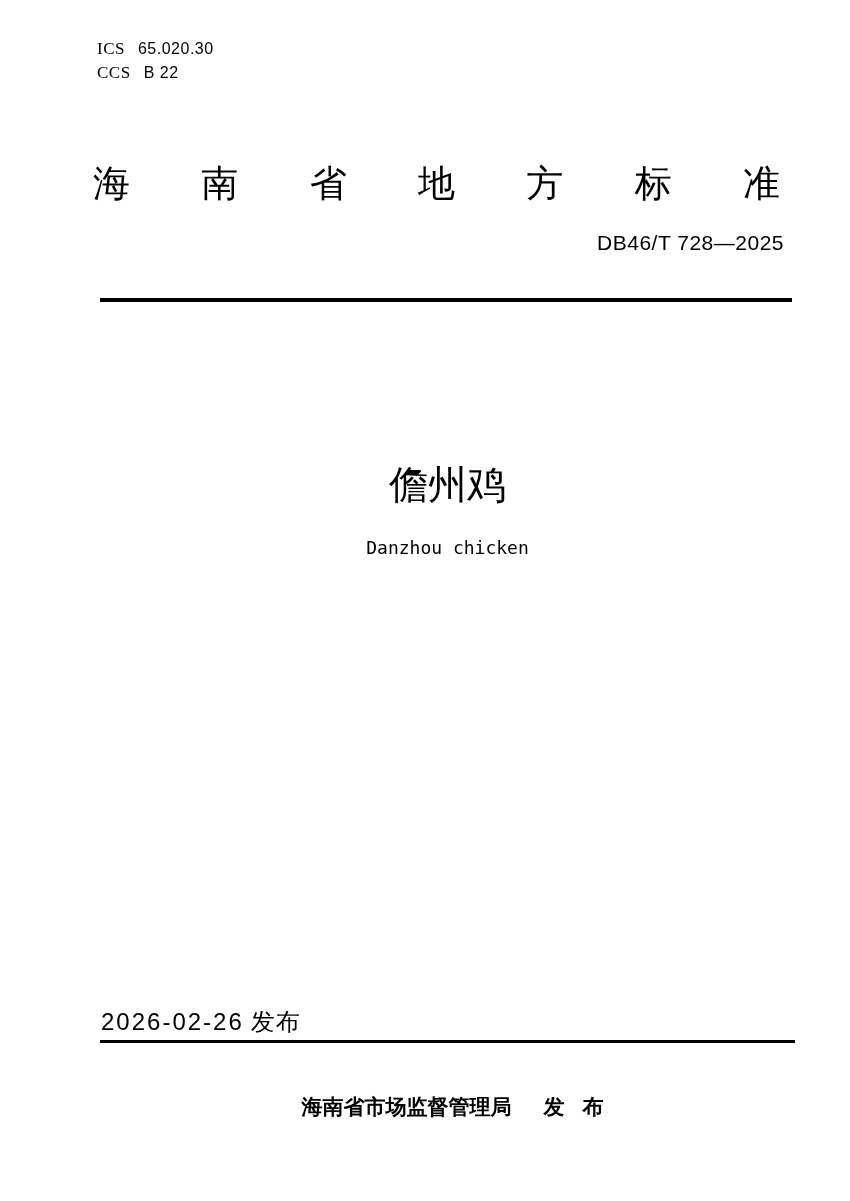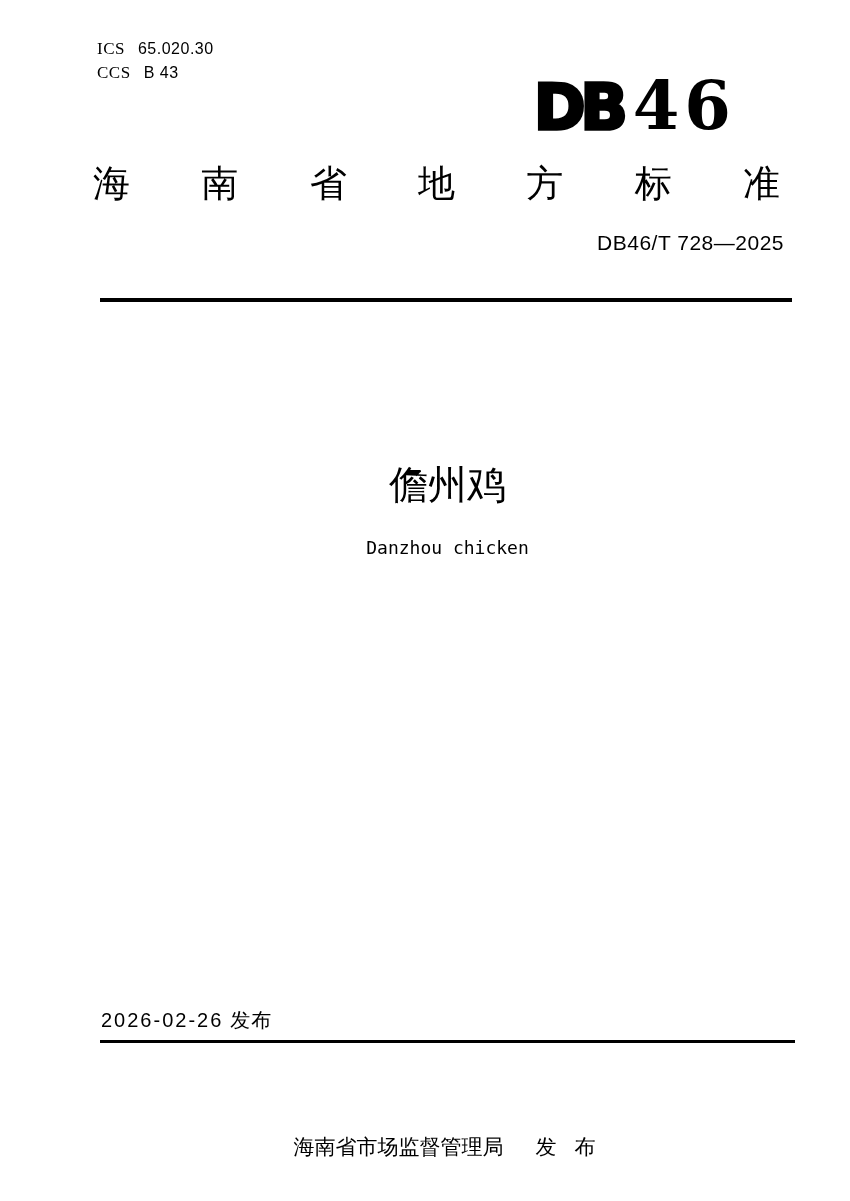--- a/index.html
+++ b/index.html
@@ -119,59 +119,55 @@
     top: 537px;
     font-family: "DejaVu Sans Mono", "Liberation Mono", monospace;
     font-size: 18px;
     line-height: 1.2;
   }
 
   
   .date-row {
     position: absolute;
     top: 1008px;
-    font-size: 20px;
+    font-size: 24px;
     line-height: 1.2;
     white-space: nowrap;
   }
   .date-row.left { left: 101px; }
   .date-row.right { right: 43px; }
   .date-value { letter-spacing: 2px; }
   .date-label { margin-left: 7px; letter-spacing: 1px; }
 
   
   .publisher-row {
     position: absolute;
-    left: 100px;
+    left: 108px;
     width: 695px;
     top: 1094px;
     text-align: center;
     font-size: 21px;
-    font-weight: normal;
+    font-weight: bold;
     line-height: 1.2;
     white-space: nowrap;
-    margin-top: 40px;
   }
   .publish-label { margin-left: 32px; letter-spacing: 6px; }
 </style>
 </head>
 <body>
 
 <div class="page">
 
   <div class="code-row ics">
     <span class="code-label">ICS</span><span class="code-value">65.020.30</span>
   </div>
   <div class="code-row ccs">
-    <span class="code-label">CCS</span><span class="code-value">B 43</span>
+    <span class="code-label">CCS</span><span class="code-value">B 22</span>
   </div>
 
-  <div class="logo">
-    <span class="logo-db">DB</span><span class="logo-region">46</span>
-  </div>
 
   <div class="standard-name">
     <span>海</span>
     <span>南</span>
     <span>省</span>
     <span>地</span>
     <span>方</span>
     <span>标</span>
     <span>准</span>
   </div>

